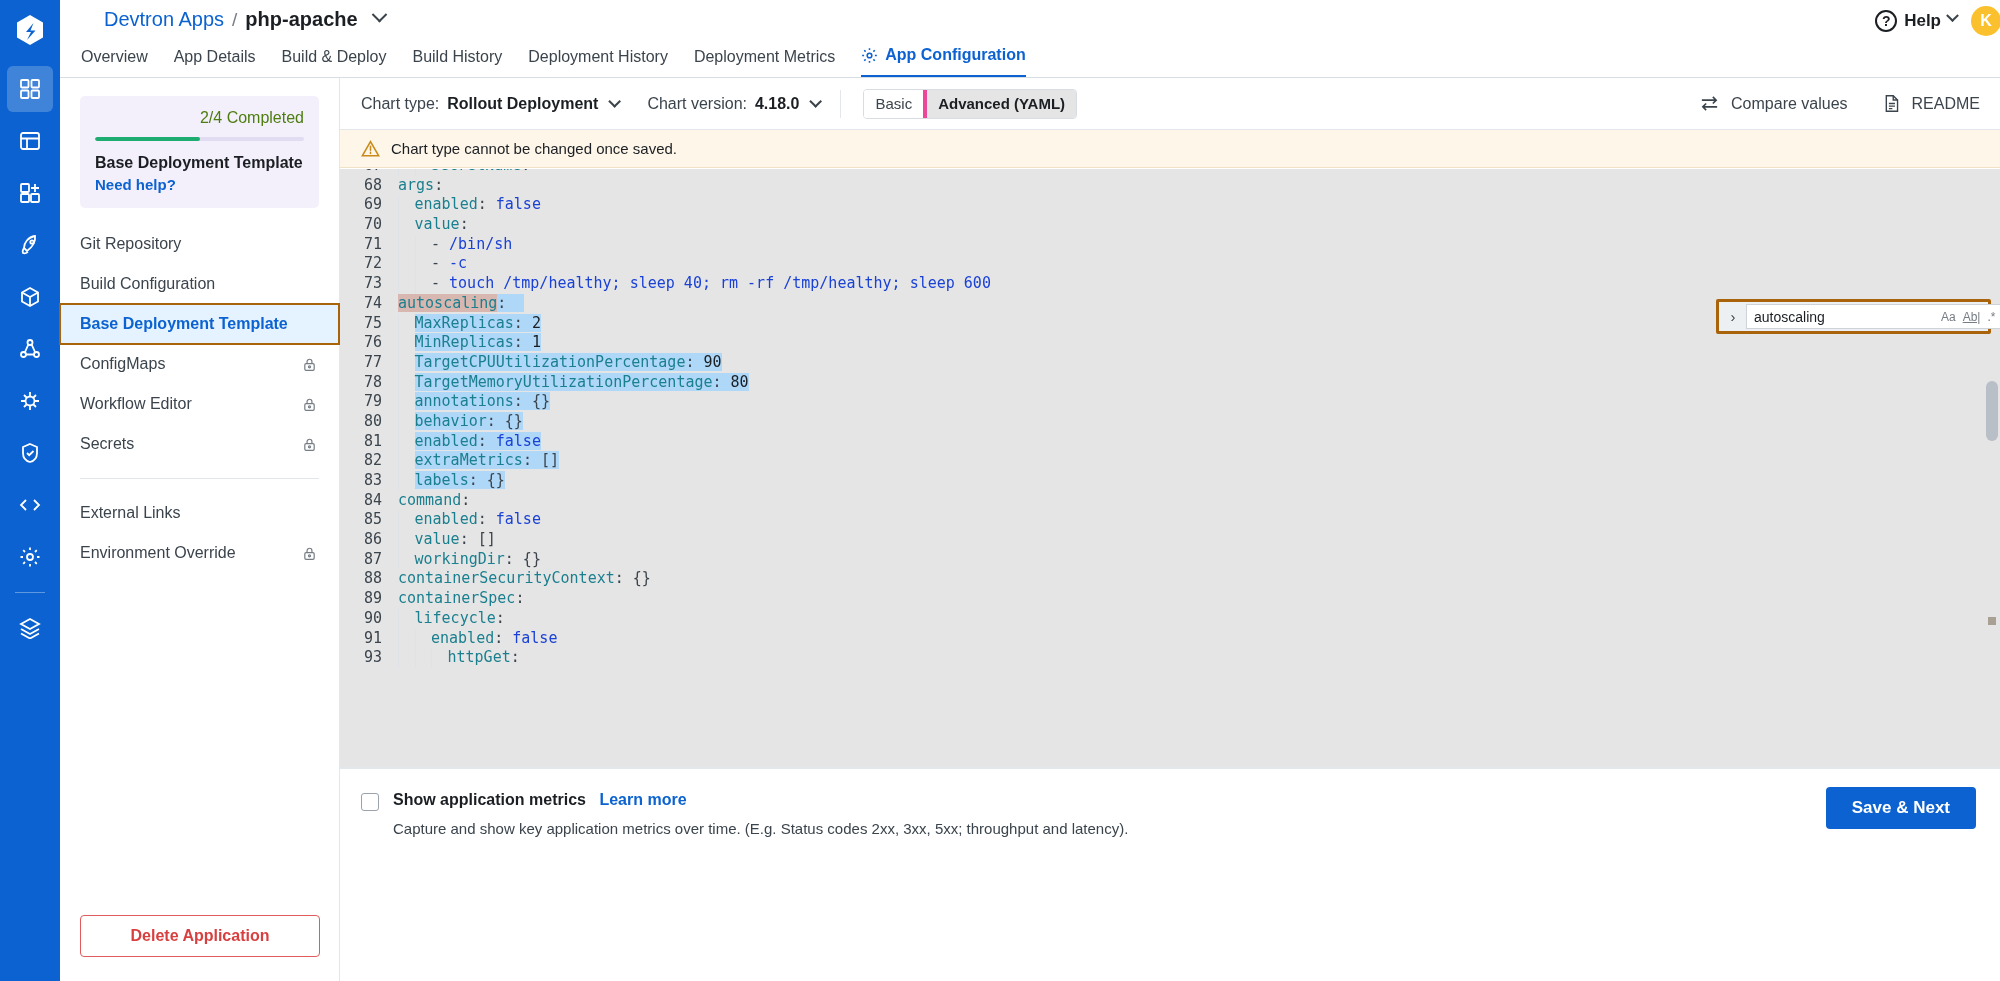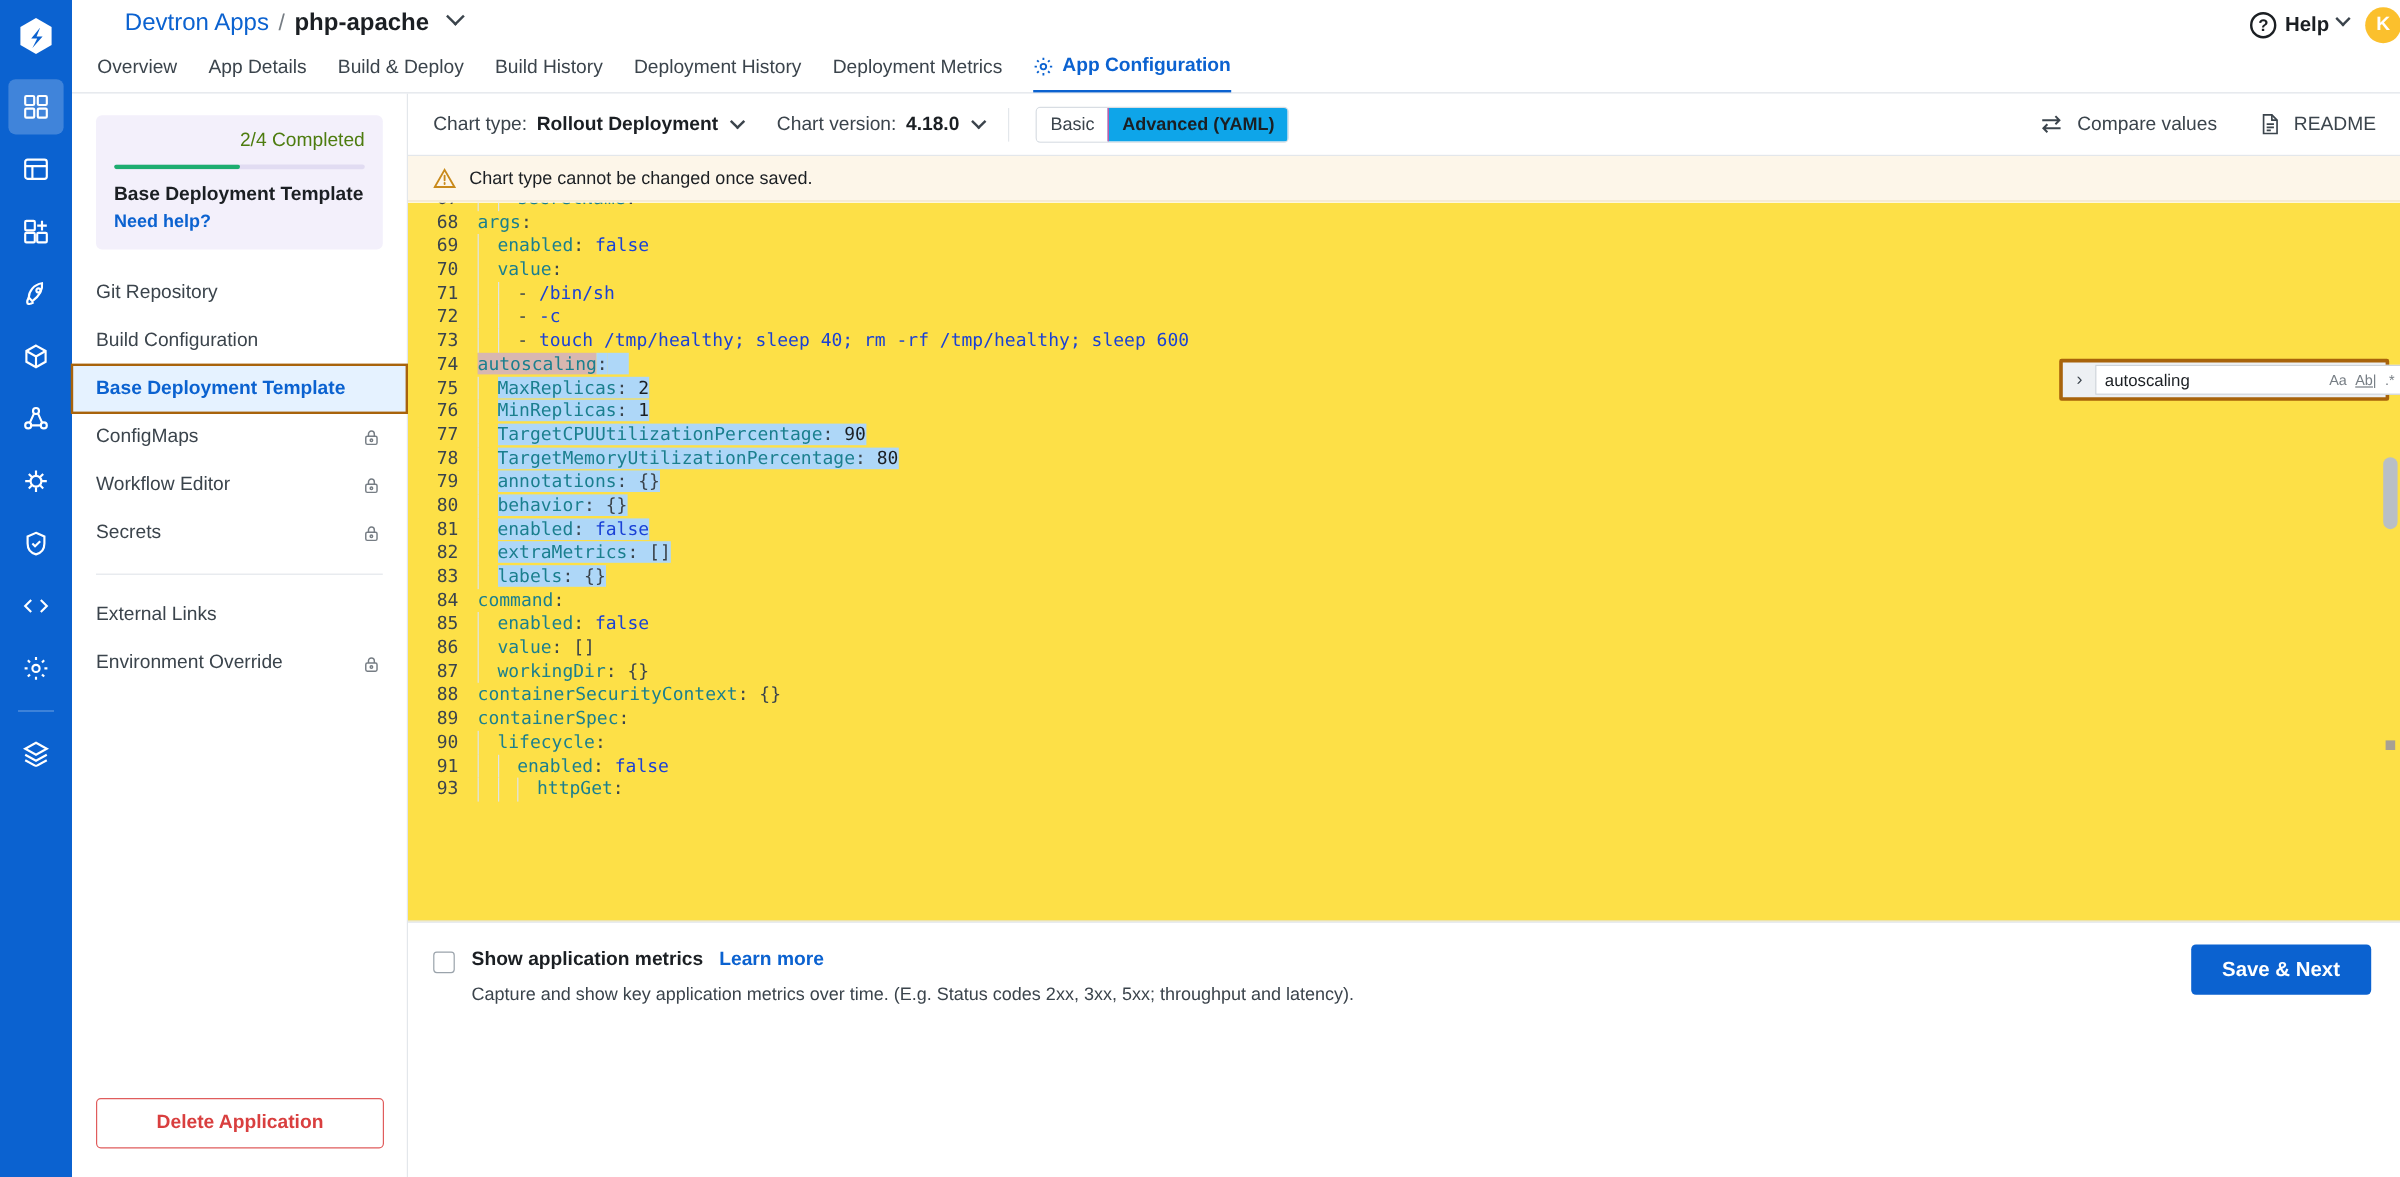--- a/index.html
+++ b/index.html
@@ -120,35 +120,35 @@
     border-right: 2px solid #3b444c; border-bottom: 2px solid #3b444c;
     transform: rotate(45deg) translateY(-3px);
   }
   #ct-divider { width: 1px; height: 28px; background: #e3e7eb; margin: 0 22px; }
 
   #mode-toggle { display: flex; border: 1px solid #d8dde3; border-radius: 4px; overflow: hidden; height: 30px; }
   #mode-toggle .mt {
     display: flex; align-items: center; padding: 0 11px; font-size: 15px;
     color: #3b444c; background: #fff; cursor: pointer;
   }
-  #mode-toggle .mt.active { background: #0ea5e9; color: #1b1f23; font-weight: bold; border-left: 1px solid #ec4899; }
+  #mode-toggle .mt.active { background: #e5e5e5; color: #1b1f23; font-weight: bold; border-left: 4px solid #ec4899; }
 
   #toolbar-right { margin-left: auto; display: flex; align-items: center; gap: 34px; }
   .tb-btn { display: flex; align-items: center; gap: 11px; font-size: 16px; color: #3b444c; cursor: pointer; }
 
   #warn-banner {
     height: 38px; background: #fdf6e9; border-bottom: 1px solid #f0e2c6;
     display: flex; align-items: center; padding-left: 21px; gap: 11px;
   }
   #warn-banner .wtext { font-size: 15px; color: #1b1f23; text-align: right; }
 
   
   #editor {
     position: absolute; left: 0; top: 91px; width: 1660px; height: 677px;
-    background: #fde047; overflow: hidden;
+    background: #e5e5e5; overflow: hidden;
   }
   #code {
     font-family: "DejaVu Sans Mono", monospace; font-size: 15px; line-height: 19.7px;
     position: absolute; left: 0; top: -13px; width: 1660px;
   }
   .cl { display: flex; height: 19.7px; white-space: pre; }
   .ln {
     width: 58px; text-align: right; padding-right: 16px; color: #3b444c;
     font-family: "DejaVu Sans Mono", monospace; flex: none; user-select: none;
   }

